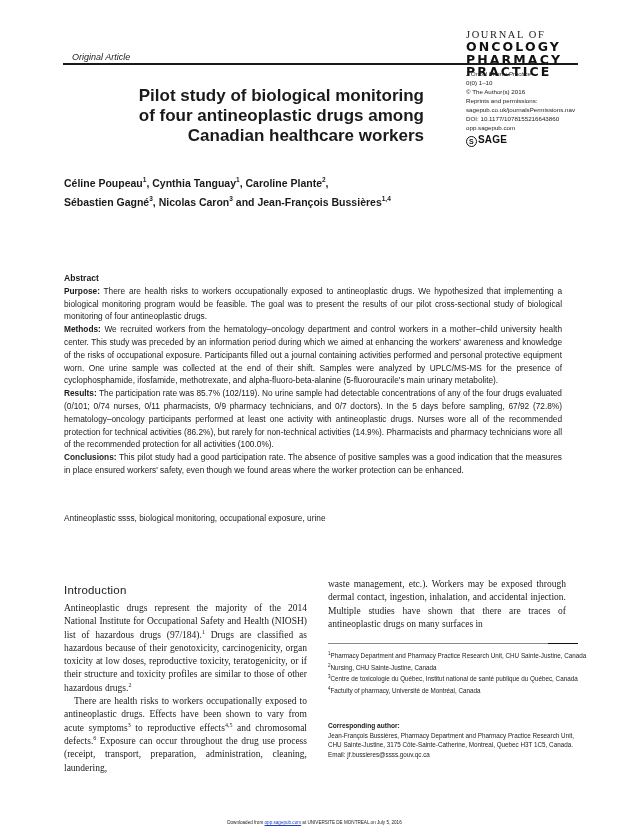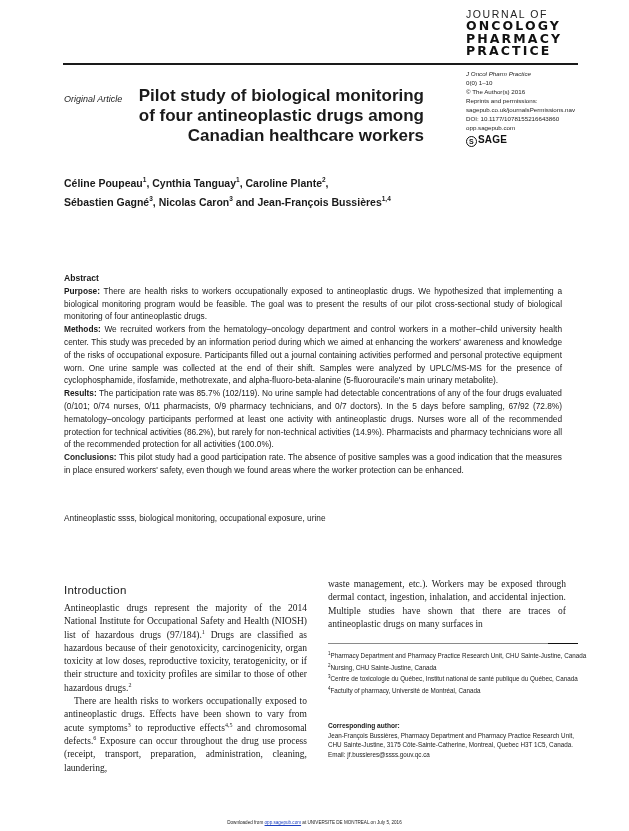--- a/index.html
+++ b/index.html
@@ -1,23 +1,23 @@
 <!DOCTYPE html>
 <html><head>
 <meta charset="utf-8">
 <style>
   html, body { margin: 0; padding: 0; background: #ffffff; }
   body { width: 629px; height: 831px; position: relative; overflow: hidden; color: #1a1a1a; font-family: "Liberation Sans", sans-serif; }
   .abs { position: absolute; }
 
   
   .journal-brand { left: 466px; top: 8px; width: 140px; }
-  .journal-of { font-family: Liberation Sans, sans-serif; font-size: 10.5px; letter-spacing: 1.6px; color: #222; line-height: 12px; }
+  .journal-of { font-family: Liberation Serif, serif; font-size: 10.5px; letter-spacing: 1.6px; color: #222; line-height: 12px; margin-top: 21px; }
   .journal-name { font-family: "DejaVu Sans", sans-serif; font-weight: bold; font-size: 12.5px; letter-spacing: 2.1px; color: #111; line-height: 12.5px; }
-  .article-type { left: 64px; top: 52px; font-style: italic; font-size: 9px; color: #222; margin-top: 42px; }
+  .article-type { left: 72px; top: 52px; font-style: italic; font-size: 9px; color: #222; }
   .top-rule { left: 63px; top: 63px; width: 515px; height: 2px; background: #1a1a1a; }
 
   .meta-block { left: 466px; top: 69px; width: 160px; font-size: 6.2px; line-height: 9px; color: #222; }
   .meta-block .journal-abbr { font-style: italic; }
   .sage-logo { font-weight: bold; font-size: 10px; letter-spacing: 0.2px; margin-top: 2px; color: #111; line-height: 11px; }
   .sage-logo .circle { display: inline-block; width: 9px; height: 9px; border: 1.2px solid #111; border-radius: 50%; font-size: 7px; line-height: 9px; text-align: center; vertical-align: -1px; margin-right: 1px; }
 
   
   .title { left: 64px; top: 86px; width: 360px; font-weight: bold; font-size: 17px; line-height: 20px; color: #1a1a1a; text-align: right; }
 

